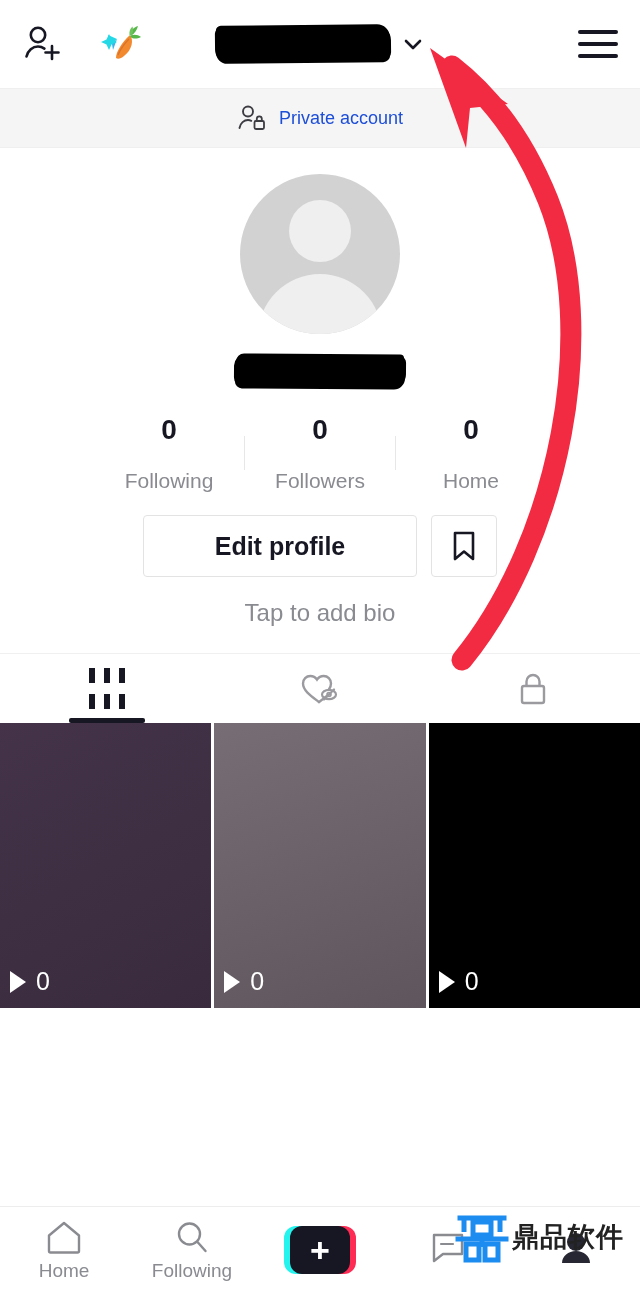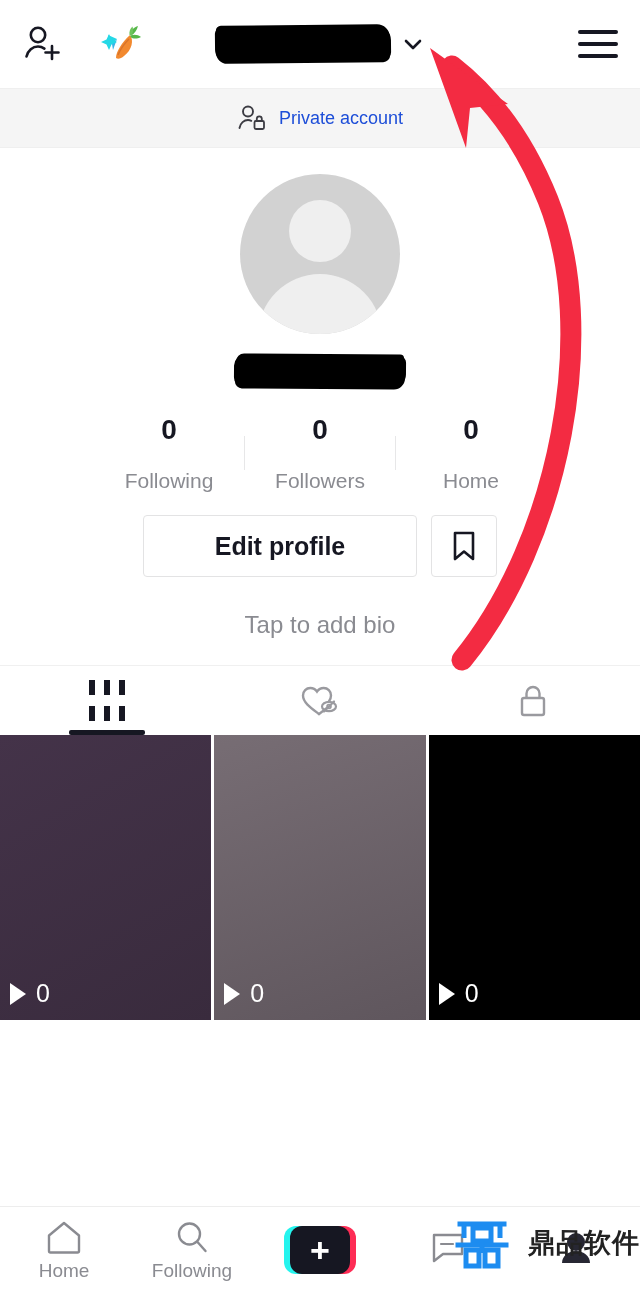--- a/index.html
+++ b/index.html
@@ -72,21 +72,21 @@
   .actions { margin-top:22px; display:flex; align-items:center; justify-content:center; gap:14px; }
   .edit-btn {
     width:274px; height:62px; border:1px solid #e3e3e4; border-radius:4px;
     background:#fff; display:flex; align-items:center; justify-content:center;
     font-size:25px; font-weight:bold; color:#161722;
   }
   .bookmark-btn {
     width:66px; height:62px; border:1px solid #e3e3e4; border-radius:4px;
     background:#fff; display:flex; align-items:center; justify-content:center;
   }
-  .bio { margin-top:34px; text-align:center; font-size:24px; color:#8a8b91; }
+  .bio { margin-top:22px; text-align:center; font-size:24px; color:#8a8b91; }
 
   
   .tabs {
     margin-top:26px; height:70px; display:flex; align-items:center;
     border-top:1px solid #f0f0f0; position:relative;
   }
   .tab { flex:1; display:flex; align-items:center; justify-content:center; height:100%; position:relative; }
   .tab .underline {
     position:absolute; bottom:0; left:50%; transform:translateX(-50%);
     width:76px; height:5px; background:#161722; border-radius:2px;
@@ -123,22 +123,22 @@
   .create-btn .cy { position:absolute; left:0; top:0; width:60px; height:48px; border-radius:12px; background:#25f4ee; }
   .create-btn .pk { position:absolute; right:0; top:0; width:60px; height:48px; border-radius:12px; background:#fe2c55; }
   .create-btn .bk { position:absolute; left:6px; top:0; width:60px; height:48px; border-radius:12px; background:#161722; }
   .create-btn .pl { position:relative; color:#fff; font-size:34px; font-weight:bold; line-height:1; z-index:3; }
 
   
   .arrow-layer { position:absolute; left:0; top:0; width:640px; height:1292px; pointer-events:none; }
 
   
   .watermark {
-    position:absolute; left:452px; bottom:20px;
-    display:flex; align-items:center; gap:16px;
+    position:absolute; left:452px; bottom:26px;
+    display:flex; align-items:center; gap:0;
   }
   .watermark .wm-text { font-size:27px; font-weight:bold; color:#222; letter-spacing:1px; }
 </style>
 </head>
 <body>
 
 <div class="phone">
 
   <div class="header">
     <div class="hdr-left">

